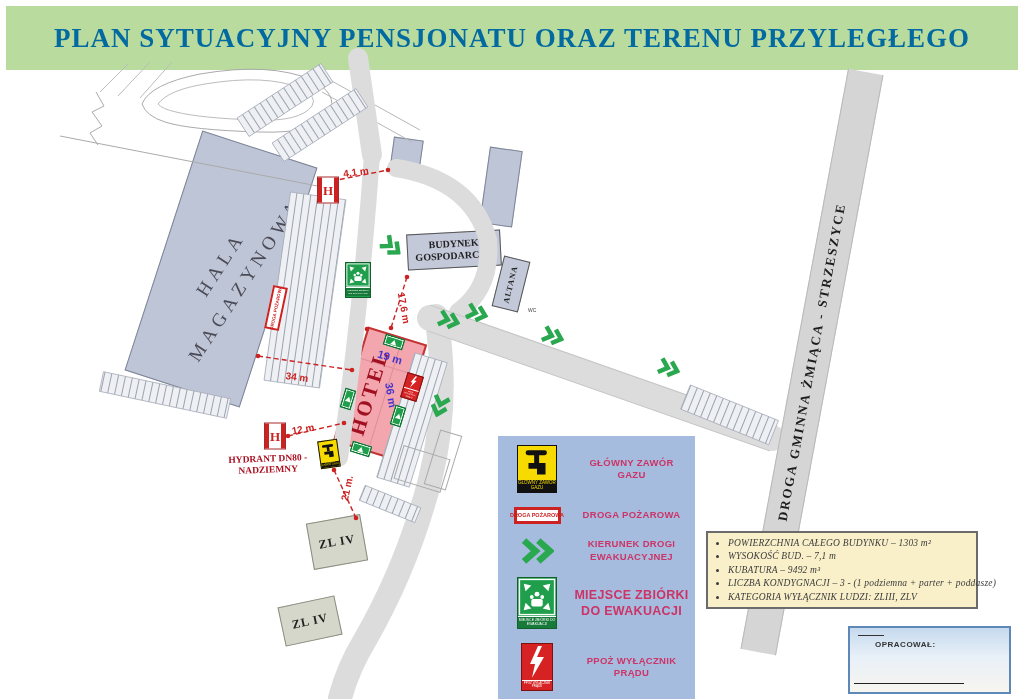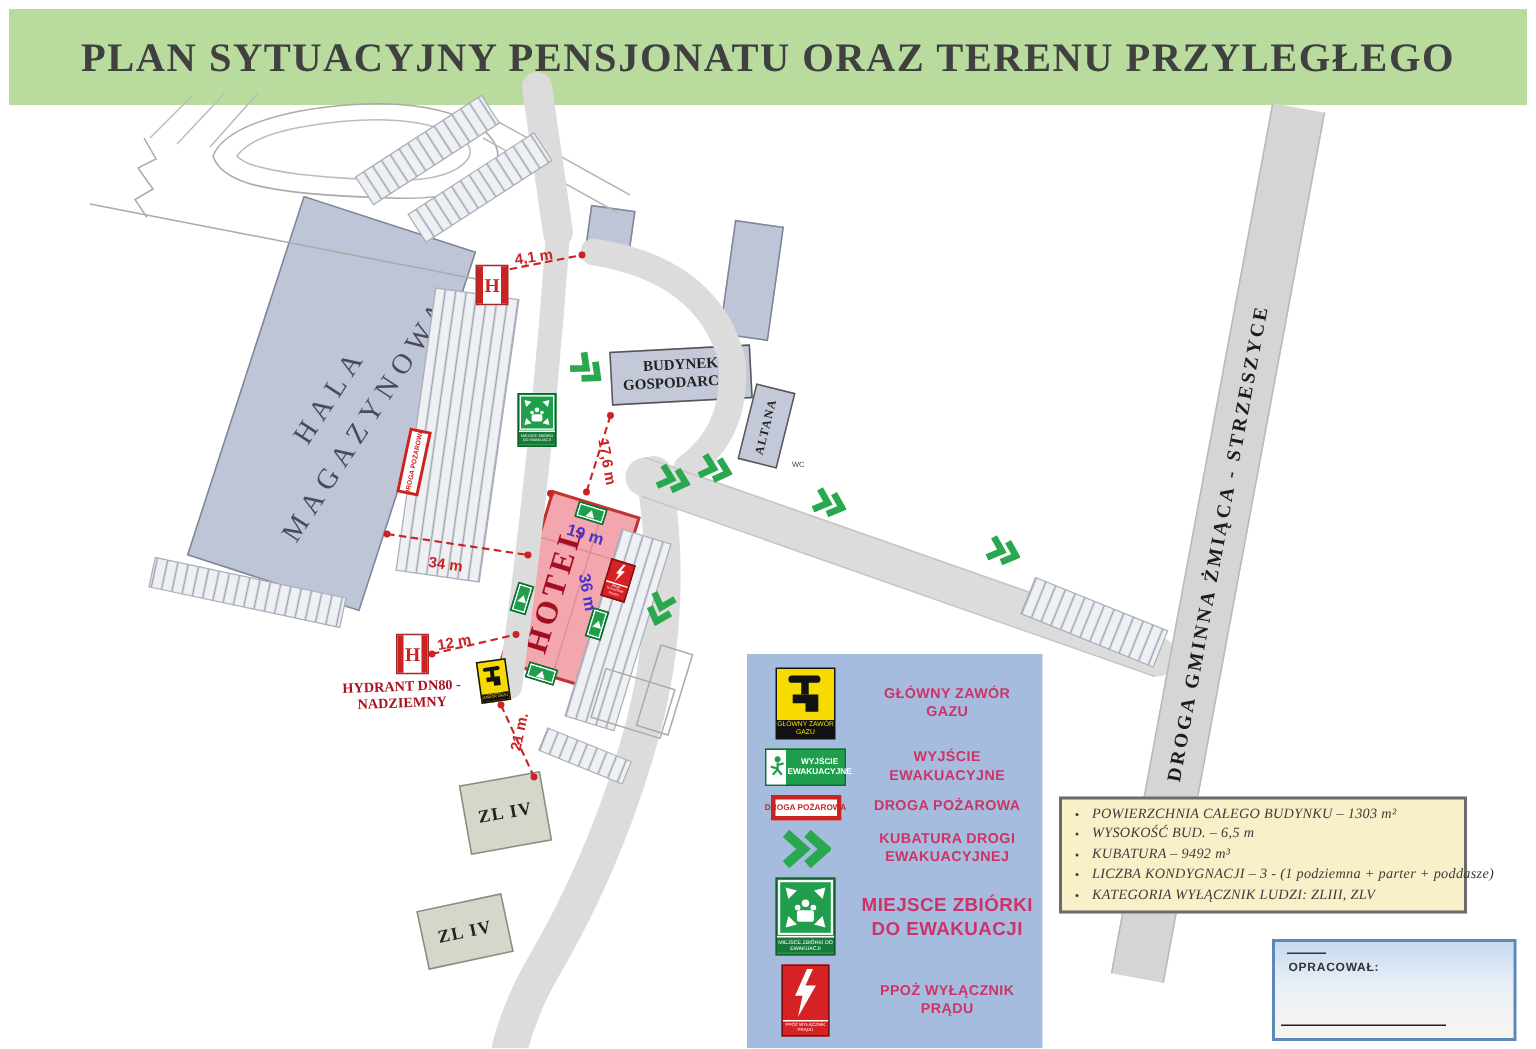--- a/index.html
+++ b/index.html
@@ -4,21 +4,21 @@
 <style>
   html,body{margin:0;padding:0;background:#fff;}
   #stage{position:relative;width:1024px;height:699px;background:#ffffff;overflow:hidden;
          font-family:"Liberation Sans",sans-serif;}
   .abs{position:absolute;transform-origin:center;}
   .ctr{transform:translate(-50%,-50%);}
 
   
   #titlebar{left:6px;top:6px;width:1012px;height:64px;background:#b9dc9e;
     display:flex;align-items:center;justify-content:center;}
-  #titlebar span{font:700 27px "Liberation Serif",serif;color:#404040;letter-spacing:1px;}
+  #titlebar span{font:700 27px "Liberation Serif",serif;color:#0369a1;letter-spacing:1px;}
 
   
   .bld{background:#bec5d6;border:1px solid #7e8597;box-sizing:border-box;}
   #hala{left:221px;top:269px;width:121px;height:252px;transform:translate(-50%,-50%) rotate(18deg);}
   #hala-label{left:233px;top:272px;transform:translate(-50%,-50%) rotate(-57deg);
     color:#4b4b57;font:400 19px/1.5 "Liberation Serif",serif;letter-spacing:5px;text-align:center;white-space:nowrap;}
   #hotel{left:380px;top:393px;width:62px;height:120px;transform:translate(-50%,-50%) rotate(17deg);
     background:#f3a6ae;border:2px solid #c23333;box-sizing:border-box;}
   #hotel::before{content:"";position:absolute;left:0;right:0;top:26%;border-top:1px solid #dd8f99;}
   #hotel::after{content:"";position:absolute;top:0;bottom:0;left:58%;border-left:1px solid #dd8f99;}
@@ -123,21 +123,21 @@
   .lrow .lbl.big{font-size:12.5px;}
 
   #infobox{left:706px;top:531px;width:272px;height:78px;background:#f9f0ca;border:2px solid #6b6b6b;
     box-sizing:border-box;padding:4px 6px 4px 4px;z-index:7;}
   #infobox ul{margin:0;padding-left:16px;}
   #infobox li{font:italic 9.5px/1.42 "Liberation Serif",serif;color:#3b3b3b;letter-spacing:.2px;white-space:nowrap;}
 
   #credit{left:848px;top:626px;width:163px;height:68px;border:2px solid #5d88b8;box-sizing:border-box;
     background:linear-gradient(180deg,#c6daee 0%,#e8f0f8 45%,#f7f5ef 100%);z-index:7;}
   #credit::before{content:"";position:absolute;left:8px;top:7px;width:26px;border-top:1px solid #333;}
-  #credit .credit-label{position:absolute;left:9px;top:12px;font:700 8px "Liberation Sans",sans-serif;
+  #credit .credit-label{position:absolute;left:25px;top:12px;font:700 8px "Liberation Sans",sans-serif;
     color:#333;letter-spacing:.5px;}
   #credit .credit-line{position:absolute;left:4px;width:110px;bottom:8px;border-top:1.5px solid #222;}
 
   #map-svg{left:0;top:0;z-index:1;}
 </style>
 </head>
 <body>
 
 <div id="stage">
 
@@ -339,49 +339,35 @@
             <rect x="4" y="3" width="15" height="3.5" rx="1.7" fill="#111"></rect>
             <rect x="10" y="6" width="3.5" height="6" fill="#111"></rect>
             <path d="M6 12 h12 v8 h-6 v-4 h-6 z" fill="#111"></path>
           </svg>
           <div class="band">GŁÓWNY ZAWÓR GAZU</div>
         </div>
       </div>
       <div class="lbl">GŁÓWNY ZAWÓR GAZU</div>
     </div>
 
-    <div class="lrow">
-      <div class="ic">
-        <div id="exit-legend" class="exitsign">
-          <div class="runner">
-            <svg width="13" height="18" viewBox="0 0 14 20">
-              <circle cx="8" cy="3.5" r="2.2" fill="#1f9e4b"></circle>
-              <path d="M3 9 l5 1.5 M8 6 v5 l-3.5 4 M8 11 l3 4 M8 8 l4.5 -1.5" stroke="#1f9e4b" stroke-width="1.6" fill="none"></path>
-            </svg>
-          </div>
-          <div class="txt">WYJŚCIE EWAKUACYJNE</div>
-        </div>
-      </div>
-      <div class="lbl">WYJŚCIE EWAKUACYJNE</div>
-    </div>
 
     <div class="lrow">
       <div class="ic">
         <div id="fireroad-legend" class="fireroad">DROGA POŻAROWA</div>
       </div>
       <div class="lbl">DROGA POŻAROWA</div>
     </div>
 
     <div class="lrow">
       <div class="ic">
         <svg width="34" height="26" viewBox="0 0 26 20">
           <path d="M3 2 L12 10 L3 18 M14 2 L23 10 L14 18" fill="none" stroke="#2aa84f" stroke-width="5"></path>
         </svg>
       </div>
-      <div class="lbl">KUBATURA DROGI EWAKUACYJNEJ</div>
+      <div class="lbl">KIERUNEK DROGI EWAKUACYJNEJ</div>
     </div>
 
     <div class="lrow">
       <div class="ic">
         <div id="asm-legend" class="asm">
           <svg viewBox="0 0 40 40">
             <rect x="1.5" y="1.5" width="37" height="37" fill="none" stroke="#fff" stroke-width="1.5"></rect>
             <polygon points="6,6 14,8 8,14" fill="#fff"></polygon>
             <polygon points="34,6 26,8 32,14" fill="#fff"></polygon>
             <polygon points="6,34 14,32 8,26" fill="#fff"></polygon>
@@ -406,21 +392,21 @@
           <div class="band">PPOŻ WYŁĄCZNIK PRĄDU</div>
         </div>
       </div>
       <div class="lbl">PPOŻ WYŁĄCZNIK PRĄDU</div>
     </div>
   </aside>
 
   <section id="infobox" class="abs">
     <ul>
       <li>POWIERZCHNIA CAŁEGO BUDYNKU – 1303 m²</li>
-      <li>WYSOKOŚĆ BUD. – 6,5 m</li>
+      <li>WYSOKOŚĆ BUD. – 7,1 m</li>
       <li>KUBATURA – 9492 m³</li>
       <li>LICZBA KONDYGNACJI – 3 - (1 podziemna + parter + poddasze)</li>
       <li>KATEGORIA WYŁĄCZNIK LUDZI: ZLIII, ZLV</li>
     </ul>
   </section>
 
   <section id="credit" class="abs">
     <span class="credit-label">OPRACOWAŁ:</span>
     <div class="credit-line"></div>
   </section>

